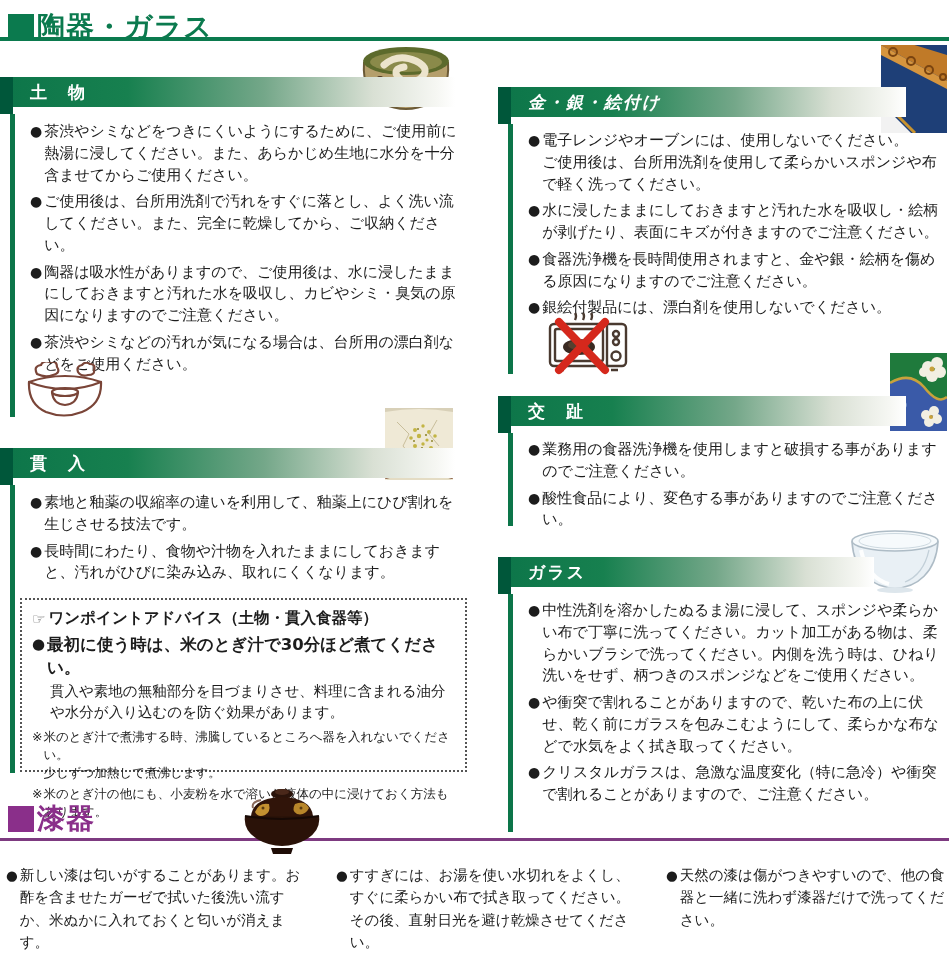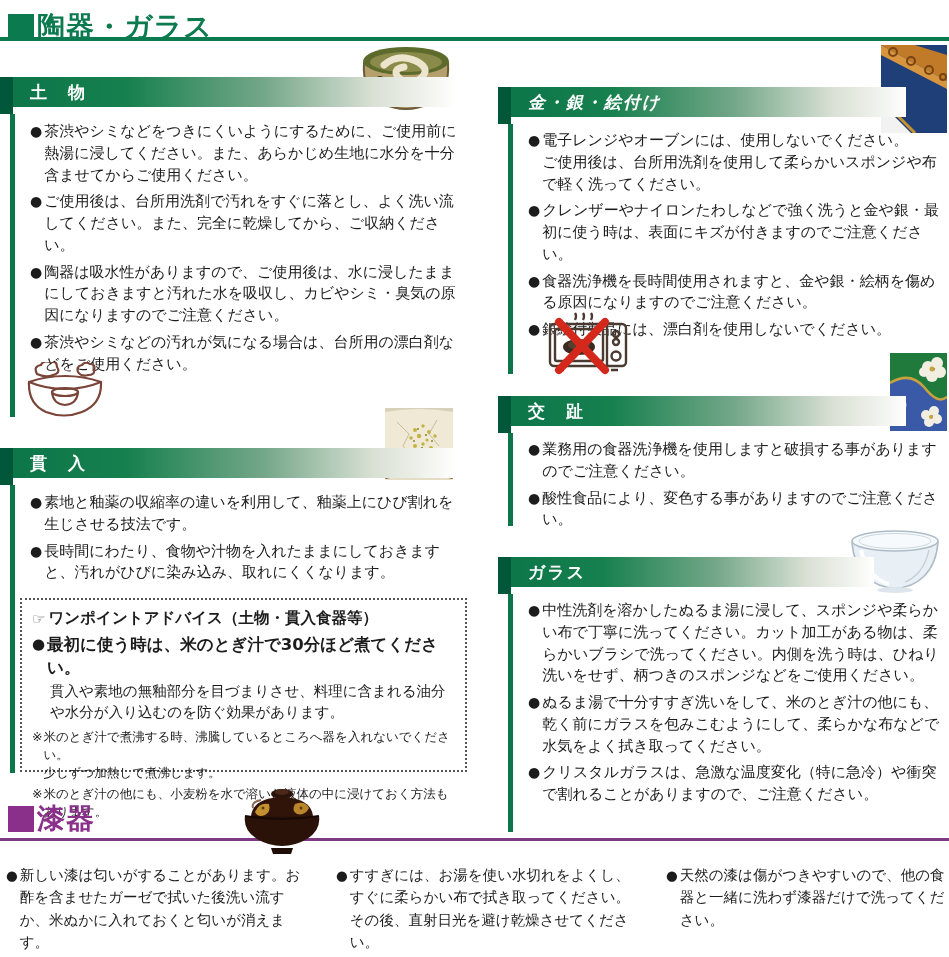--- a/index.html
+++ b/index.html
@@ -222,21 +222,21 @@
   <div class="vline" style="left:508px; top:124px; height:250px;"></div>
 
   <div class="bullets" style="left:528px; top:130px; width:422px;">
     <div class="bullet">
         <span class="mark">●</span>
         <span class="btxt">電子レンジやオーブンには、使用しないでください。
 ご使用後は、台所用洗剤を使用して柔らかいスポンジや布で軽く洗ってください。</span>
       </div>
     <div class="bullet">
         <span class="mark">●</span>
-        <span class="btxt">クレンザーやナイロンたわしなどで強く洗うと金や銀・最初に使う時は、表面にキズが付きますのでご注意ください。</span>
+        <span class="btxt">水に浸したままにしておきますと汚れた水を吸収し・絵柄が剥げたり、表面にキズが付きますのでご注意ください。</span>
       </div>
     <div class="bullet">
         <span class="mark">●</span>
         <span class="btxt">食器洗浄機を長時間使用されますと、金や銀・絵柄を傷める原因になりますのでご注意ください。</span>
       </div>
     <div class="bullet">
         <span class="mark">●</span>
         <span class="btxt">銀絵付製品には、漂白剤を使用しないでください。</span>
       </div>
   </div>
@@ -324,21 +324,21 @@
   </div>
   <div class="vline" style="left:508px; top:594px; height:238px;"></div>
 
   <div class="bullets" style="left:528px; top:600px; width:422px;">
     <div class="bullet">
         <span class="mark">●</span>
         <span class="btxt">中性洗剤を溶かしたぬるま湯に浸して、スポンジや柔らかい布で丁寧に洗ってください。カット加工がある物は、柔らかいブラシで洗ってください。内側を洗う時は、ひねり洗いをせず、柄つきのスポンジなどをご使用ください。</span>
       </div>
     <div class="bullet">
         <span class="mark">●</span>
-        <span class="btxt">ぬるま湯で十分すすぎ洗いをして、米のとぎ汁の他にも、乾く前にガラスを包みこむようにして、柔らかな布などで水気をよく拭き取ってください。</span>
+        <span class="btxt">や衝突で割れることがありますので、乾いた布の上に伏せ、乾く前にガラスを包みこむようにして、柔らかな布などで水気をよく拭き取ってください。</span>
       </div>
     <div class="bullet">
         <span class="mark">●</span>
         <span class="btxt">クリスタルガラスは、急激な温度変化（特に急冷）や衝突で割れることがありますので、ご注意ください。</span>
       </div>
   </div>
 
   <div class="main-title-row" style="left:8px; top:800px;">
     <div class="title-square" style="background:#8a2f8a;"></div>
     <div class="main-title-text purple-text">漆器</div>

